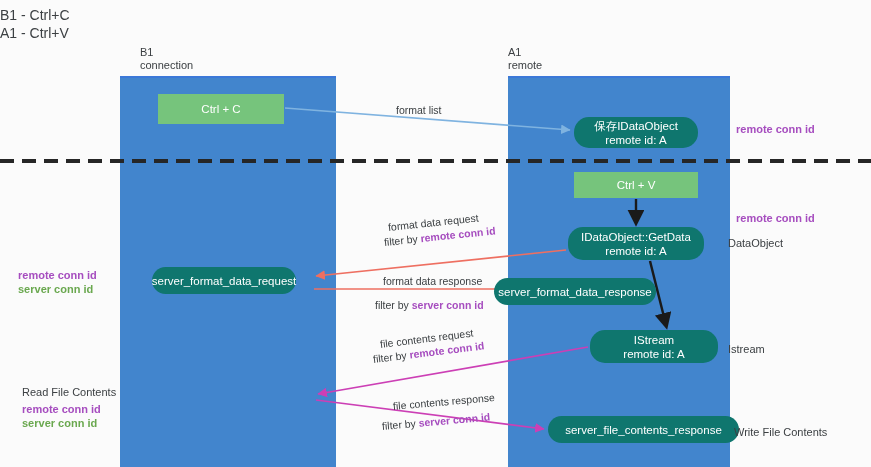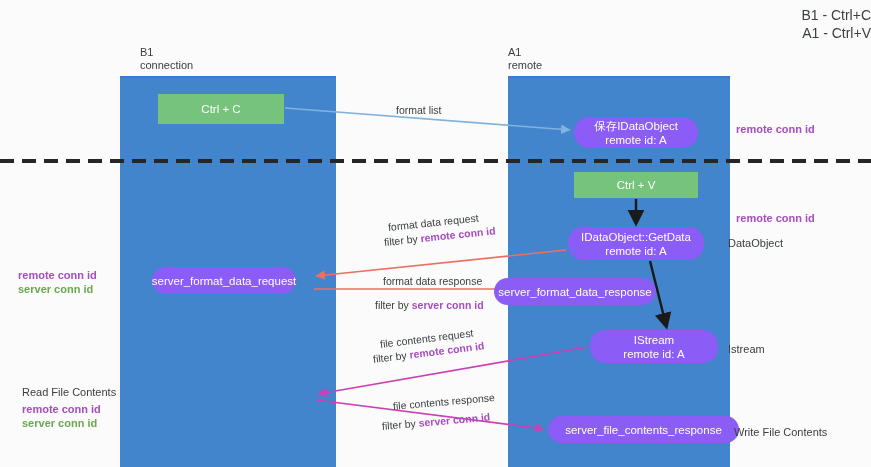--- a/index.html
+++ b/index.html
@@ -12,21 +12,21 @@
     position: relative;
     width: 871px;
     height: 467px;
     background: #fbfbfb;
     overflow: hidden;
   }
   .title {
     position: absolute;
     left: 0; top: 6px;
     width: 871px;
-    text-align: right;
+    text-align: left;
     font-size: 14px;
     color: #3c4043;
     line-height: 18px;
     white-space: pre-line;
   }
   .col-header {
     position: absolute;
     text-align: left;
     font-size: 11px;
     color: #3c4043;
@@ -65,21 +65,21 @@
     align-items: center;
     justify-content: center;
     text-align: center;
     color: #ffffff;
     font-size: 11.5px;
     line-height: 14px;
     white-space: pre-line;
     padding: 2px 2px;
   }
   .green { background: #76c47c; }
-  .orange { background: #8b5cf6; border-radius: 15px; }
+  .orange { background: #0f766e; border-radius: 15px; }
 
   #n-ctrl-c   { left: 158px; top: 94px;  width: 126px; height: 30px; }
   #n-save-ido { left: 574px; top: 117px; width: 124px; height: 31px; }
   #n-ctrl-v   { left: 574px; top: 172px; width: 124px; height: 26px; }
   #n-getdata  { left: 568px; top: 227px; width: 136px; height: 33px; }
   #n-sfdreq   { left: 152px; top: 267px; width: 144px; height: 27px; }
   #n-sfdresp  { left: 494px; top: 278px; width: 162px; height: 27px; }
   #n-istream  { left: 590px; top: 330px; width: 128px; height: 33px; }
   #n-sfcreq   { left: 152px; top: 383px; width: 162px; height: 27px; }
   #n-sfcresp  { left: 548px; top: 416px; width: 191px; height: 27px; }

